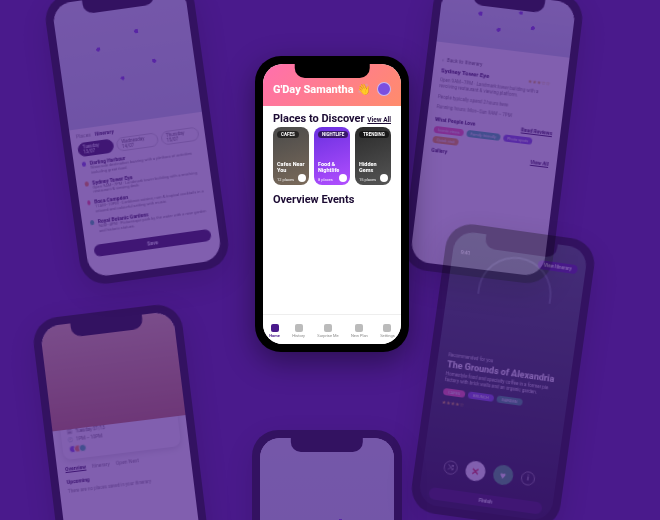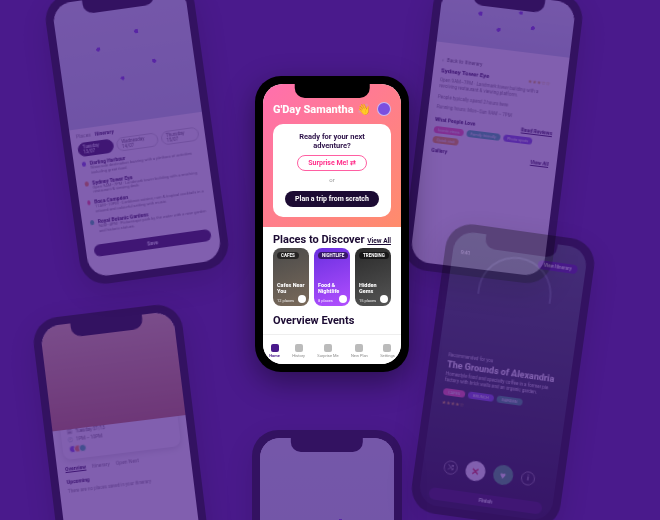--- a/index.html
+++ b/index.html
@@ -30,21 +30,21 @@
     position: absolute; top: 0; left: 50%; transform: translateX(-50%);
     width: 54%; height: 14px; background: #000;
     border-bottom-left-radius: 10px; border-bottom-right-radius: 10px;
     z-index: 5;
   }
 
   
   .bg-phone { opacity: .30; filter: blur(.3px); }
 
   
-  #phone-main { left: 255px; top: 76px; width: 154px; height: 296px; }
+  #phone-main { left: 255px; top: 56px; width: 154px; height: 296px; }
   #phone-it   { left: 62px;  top: -14px; width: 150px; height: 292px; transform: rotate(-8deg); }
   #phone-dt   { left: 418px; top: -14px; width: 150px; height: 292px; transform: rotate(7deg); }
   #phone-sf   { left: 48px;  top: 310px; width: 150px; height: 292px; transform: rotate(-7deg); }
   #phone-pl   { left: 428px; top: 230px; width: 150px; height: 292px; transform: rotate(8deg); }
   #phone-bt   { left: 252px; top: 430px; width: 150px; height: 292px; }
 
   
   .hero {
     background: linear-gradient(135deg,#ff6fae 0%, #ff8c6b 100%);
     padding: 18px 10px 10px;
@@ -336,28 +336,20 @@
 
       <div class="hero">
         <div class="hero-row">
           <div class="greet">
             <span>G'Day Samantha</span>
               <span>👋</span>
           </div>
           <div class="avatar"></div>
         </div>
 
-        <div class="card">
-          <div class="card-q">Ready for your next adventure?</div>
-          <div class="pill">
-            <span>Surprise Me!</span> ⇄
-          </div>
-          <div class="or">or</div>
-          <div class="dark-pill">Plan a trip from scratch</div>
-        </div>
       </div>
 
       <div class="section">
         <h3>Places to Discover</h3>
         <span class="viewall">View All</span>
       </div>
 
       <div class="tiles">
         <div class="tile a">
           <div class="badge">CAFES</div>

